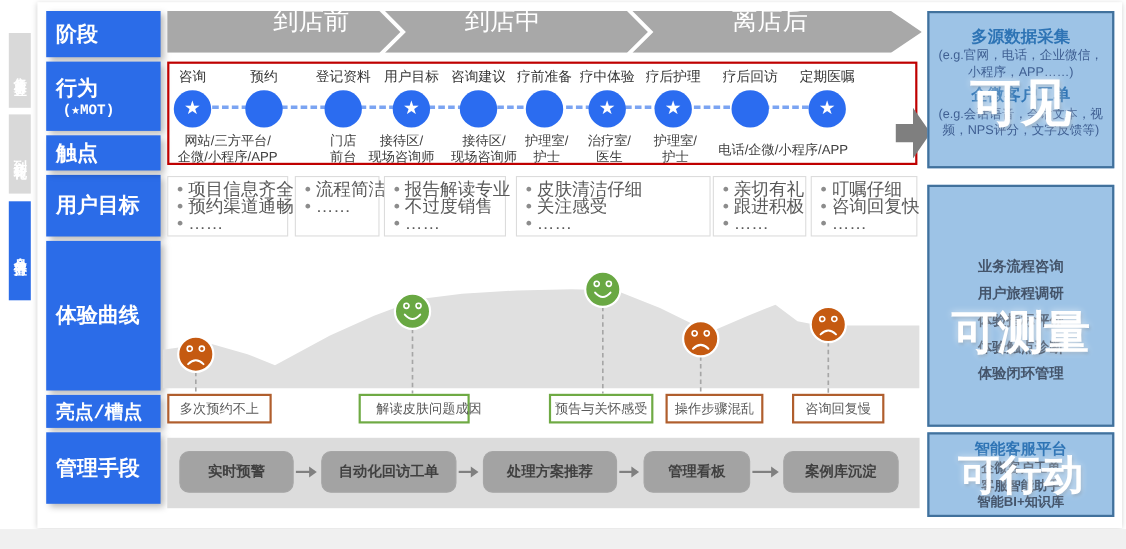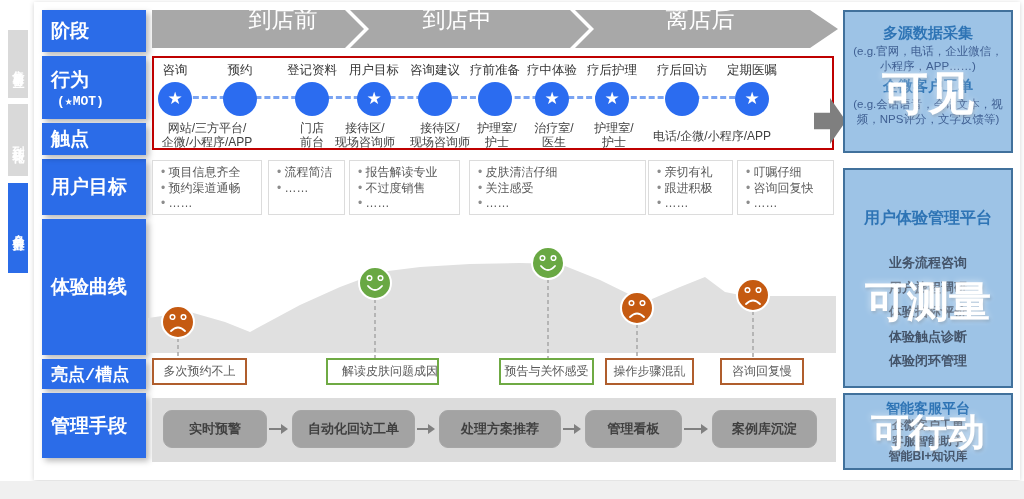--- a/index.html
+++ b/index.html
@@ -33,21 +33,21 @@
   .beh-label { font-size:12.5px; color:#333; white-space:nowrap; }
   .beh-circle { width:34px; height:34px; border-radius:50%; background:#2b6cf0; margin:3px auto 0;
                 color:#fff; font-size:17px; line-height:34px; text-align:center; }
 
   
   .tp { position:absolute; top:121px; transform:translateX(-50%); text-align:center;
         font-size:12px; color:#404040; line-height:1.2; white-space:nowrap; }
 
   
   .goal-box { position:absolute; top:160px; height:55px; background:#fff; border:1px solid #dcdcdc;
-              padding:4px 2px 2px 8px; font-size:12px; color:#595959; line-height:15.5px; }
+              padding:4px 2px 2px 8px; font-size:16px; color:#595959; line-height:15.5px; }
   .g-item::before { content:"\2022\00a0"; color:#8c8c8c; }
   .g-item:empty { display:none; }
   .g-item { white-space:nowrap; }
 
   
   .curve-svg { position:absolute; left:148px; top:225px; }
   .curve-area { fill:#e0e0e0; }
   .drop { stroke:#a6a6a6; stroke-width:1.5; stroke-dasharray:4 3; }
   .face > circle:first-child { stroke:#fff; stroke-width:2; }
   .face.sad  > circle:first-child { fill:#c55a11; }
@@ -271,21 +271,21 @@
       <line x1="605" x2="605" y1="86" y2="133" class="drop"></line>
       <g transform="translate(605,70)" class="face sad">
         <circle r="16"></circle>
         <circle class="eye" cx="-5.5" cy="-5" r="2.3"></circle>
         <circle class="eye" cx="5.5" cy="-5" r="2.3"></circle>
         <path class="mouth" d="M-7,9 Q0,2 7,9"></path>
       </g>
     </svg>
 
   <div class="fb-box pain" style="left:152px;width:95px;"><span>多次预约不上</span></div>
-  <div class="fb-box highlight" style="left:326px;width:113px;padding-left:14px;"><span>解读皮肤问题成因</span></div>
+  <div class="fb-box highlight" style="left:326px;width:101px;padding-left:14px;"><span>解读皮肤问题成因</span></div>
   <div class="fb-box highlight" style="left:499px;width:95px;"><span>预告与关怀感受</span></div>
   <div class="fb-box pain" style="left:605px;width:89px;"><span>操作步骤混乱</span></div>
   <div class="fb-box pain" style="left:720px;width:84px;"><span>咨询回复慢</span></div>
 
   <div class="mgmt-band"></div>
   <div class="mgmt-box" style="left:163px;width:104px;">
       <span>实时预警</span>
     </div>
   <div class="mgmt-box" style="left:292px;width:123px;">
       <span>自动化回访工单</span>
@@ -308,21 +308,20 @@
 
   <div class="panel" style="top:10px;height:143px;padding-top:12px;">
     <div class="panel-title">多源数据采集</div>
     <div class="panel-eg">(e.g.官网，电话，企业微信，小程序，APP……)</div>
     <div class="panel-title" style="margin-top:2px;">企微客户工单</div>
     <div class="panel-eg">(e.g.会话语音，会话文本，视频，NPS评分，文字反馈等)</div>
     <div class="overlay" style="top:82px;font-size:46px;">可见</div>
   </div>
 
   <div class="panel" style="top:168px;height:220px;padding-top:38px;">
-    <div class="panel-title" style="font-size:16px;">用户体验管理平台</div>
     <div style="margin-top:22px;">
       <div class="panel-item">业务流程咨询</div>
       <div class="panel-item">用户旅程调研</div>
       <div class="panel-item">体验指标评价</div>
       <div class="panel-item">体验触点诊断</div>
       <div class="panel-item">体验闭环管理</div>
     </div>
     <div class="overlay" style="top:132px;font-size:42px;">可测量</div>
   </div>
 

